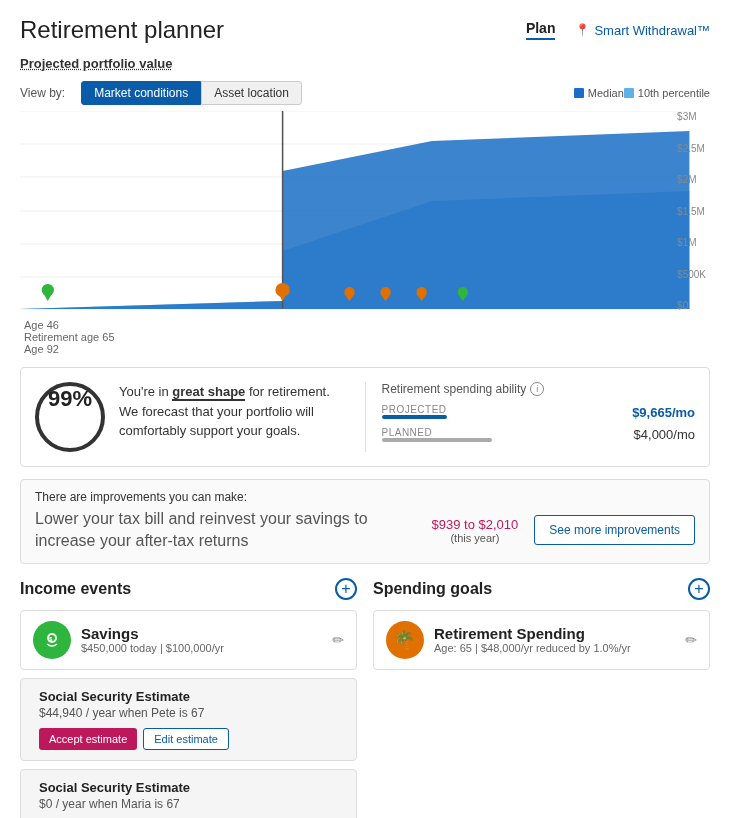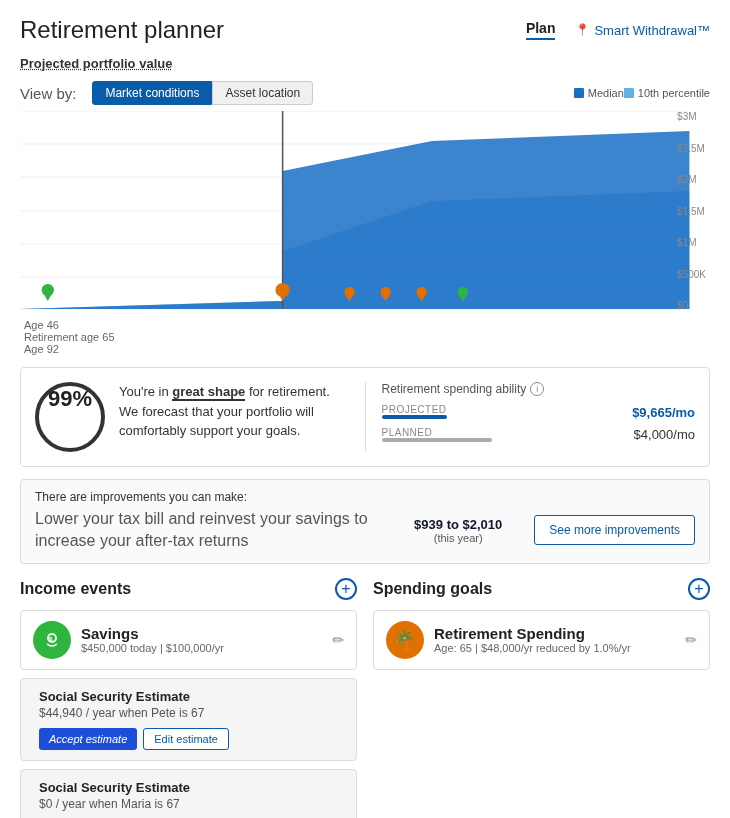--- a/index.html
+++ b/index.html
@@ -16,21 +16,21 @@
     
     .header { display: flex; align-items: center; justify-content: space-between; margin-bottom: 12px; }
     .header-title { font-size: 24px; font-weight: 400; color: #222; }
     .header-nav { display: flex; align-items: center; gap: 20px; justify-content: center; }
     .nav-plan { font-size: 14px; font-weight: 600; color: #222; border-bottom: 2px solid #0a5ba8; padding-bottom: 2px; cursor: pointer; }
     .nav-smart { font-size: 13px; color: #0a5ba8; display: flex; align-items: center; gap: 4px; cursor: pointer; }
     .nav-smart-icon { color: #e05c00; font-size: 12px; }
 
     
     .view-by-row { display: flex; align-items: center; justify-content: space-between; margin-bottom: 6px; }
-    .view-by-label { font-size: 15px; color: #555; margin-right: 8px; }
+    .view-by-label { font-size: 12px; color: #555; margin-right: 8px; }
     .btn-group { display: flex; gap: 0; }
     .btn-tab { padding: 4px 12px; font-size: 12px; border: 1px solid #ccc; cursor: pointer; background: #f0f0f0; color: #333; }
     .btn-tab.active { background: #0a5ba8; color: #fff; border-color: #0a5ba8; }
     .btn-tab:first-child { border-radius: 3px 0 0 3px; }
     .btn-tab:last-child { border-radius: 0 3px 3px 0; }
     .legend { display: flex; align-items: center; font-size: 11px; color: #555; }
     .legend-item { display: flex; align-items: center; gap: 4px; }
     .legend-dot { width: 10px; height: 10px; border-radius: 1px; }
 
     
@@ -51,21 +51,21 @@
     .spending-value-projected { font-size: 13px; color: #0a5ba8; font-weight: 600; }
     .spending-value-planned { font-size: 13px; color: #333; }
     .spending-bar-proj { height: 4px; background: #0a5ba8; border-radius: 2px; margin-bottom: 2px; }
     .spending-bar-plan { height: 4px; background: #aaa; border-radius: 2px; }
 
     
     .improvements { border: 1px solid #ddd; border-radius: 4px; padding: 10px 14px; margin-bottom: 14px; background: #fafafa; }
     .improvements-title { font-size: 12px; font-weight: 400; color: #333; margin-bottom: 4px; }
     .improvements-row { display: flex; align-items: center; justify-content: space-between; }
     .improvements-text { font-size: 16px; color: #555; flex: 1; line-height: 1.4; }
-    .improvements-amount { font-size: 13px; color: #0f172a; font-weight: 700; margin: 0 20px; white-space: nowrap; }
+    .improvements-amount { font-size: 13px; color: #be185d; font-weight: 400; margin: 0 4px; white-space: nowrap; }
     .improvements-year { font-size: 11px; color: #555; }
     .btn-improvements { padding: 7px 14px; font-size: 12px; border: 1px solid #0a5ba8; color: #0a5ba8; background: #fff; border-radius: 3px; cursor: pointer; white-space: nowrap; font-weight: 500; }
 
     
     .two-col { display: grid; grid-template-columns: 1fr 1fr; gap: 16px; }
 
     
     .events-section { }
     .events-header { display: flex; align-items: center; justify-content: space-between; margin-bottom: 10px; }
     .events-title { font-size: 16px; font-weight: 700; color: #222; }
@@ -78,21 +78,21 @@
     .event-icon-orange { background: #e07000; }
     .event-info { flex: 1; }
     .event-name { font-size: 15px; font-weight: 700; color: #222; }
     .event-detail { font-size: 11px; color: #666; }
     .event-edit { color: #888; font-size: 14px; cursor: pointer; }
 
     .estimate-card { background: #f5f5f5; border: 1px solid #ddd; border-radius: 4px; margin-bottom: 8px; padding: 10px 18px; }
     .estimate-title { font-size: 13px; font-weight: 700; color: #222; margin-bottom: 2px; }
     .estimate-detail { font-size: 12px; color: #555; margin-bottom: 8px; }
     .estimate-btns { display: flex; gap: 6px; }
-    .btn-accept { padding: 4px 10px; font-size: 11px; background: #1d4ed8; color: #fff; border: none; border-radius: 3px; cursor: pointer; font-style: italic; }
+    .btn-accept { padding: 4px 10px; font-size: 11px; background: #be185d; color: #fff; border: none; border-radius: 3px; cursor: pointer; }
     .btn-edit-est { padding: 4px 10px; font-size: 11px; background: #fff; color: #0a5ba8; border: 1px solid #0a5ba8; border-radius: 3px; cursor: pointer; }
 
     .info-icon { width: 14px; height: 14px; border-radius: 50%; border: 1px solid #888; display: inline-flex; align-items: center; justify-content: center; font-size: 9px; color: #888; cursor: pointer; }
 
     .proj-section-label { font-size: 13px; font-weight: 600; margin-bottom: 10px; }
     .proj-dotted { text-decoration: underline; text-decoration-style: dotted; }
   </style>
 </head>
 <body>
 

